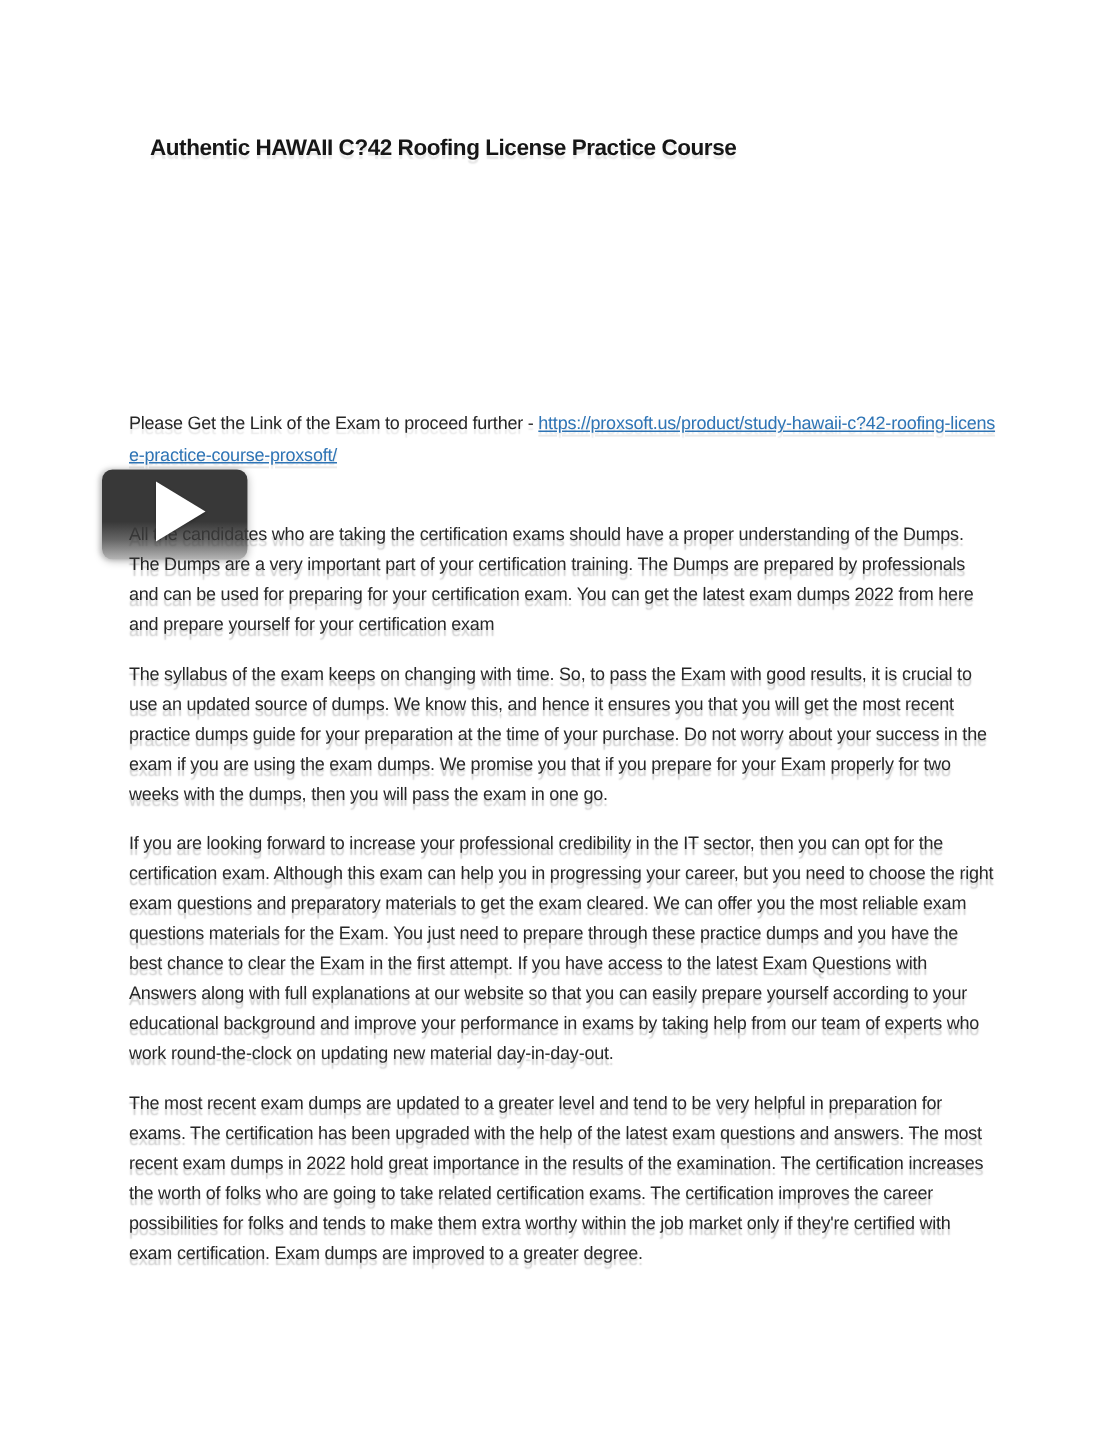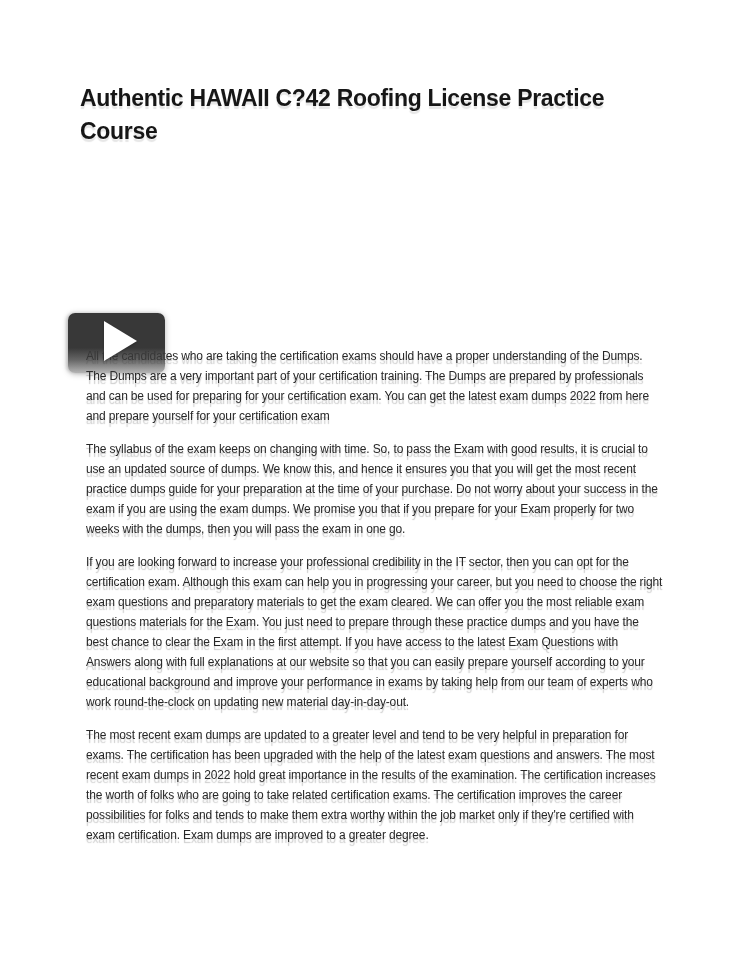--- a/index.html
+++ b/index.html
@@ -11,24 +11,24 @@
     position: relative;
     width: 741px;
     height: 960px;
     background: #ffffff;
     overflow: hidden;
     font-family: "Liberation Sans", sans-serif;
   }
   .doc-title {
     position: absolute;
     top: 82px;
-    left: 80px;
+    left: 100px;
     width: 600px;
     margin: 0;
-    font-size: 23px;
+    font-size: 15px;
     line-height: 33px;
     font-weight: bold;
     letter-spacing: -0.3px;
     color: #161616;
     text-shadow: 0 3px 1px rgba(0,0,0,0.10);
   }
   .intro-line {
     position: absolute;
     top: 272px;
     left: 86px;
@@ -90,20 +90,23 @@
     filter: drop-shadow(0 1px 1px rgba(0,0,0,0.25));
   }
 </style>
 </head>
 <body>
 
 <div class="page">
 
   <h1 class="doc-title">Authentic HAWAII C?42 Roofing License Practice Course</h1>
 
+  <p class="intro-line">
+    <span>Please Get the Link of the Exam to proceed further - </span><a href="#" title="https://proxsoft.us/product/study-hawaii-c?42-roofing-license-practice-course-proxsoft/">https://proxsoft.us/product/study-hawaii-c?42-roofing-license-practice-course-proxsoft/</a>
+  </p>
 
   <div class="body-copy">
     <p>All the candidates who are taking the certification exams should have a proper understanding of the Dumps. The Dumps are a very important part of your certification training. The Dumps are prepared by professionals and can be used for preparing for your certification exam. You can get the latest exam dumps 2022 from here and prepare yourself for your certification exam</p>
     <p>The syllabus of the exam keeps on changing with time. So, to pass the Exam with good results, it is crucial to use an updated source of dumps. We know this, and hence it ensures you that you will get the most recent practice dumps guide for your preparation at the time of your purchase. Do not worry about your success in the exam if you are using the exam dumps. We promise you that if you prepare for your Exam properly for two weeks with the dumps, then you will pass the exam in one go.</p>
     <p>If you are looking forward to increase your professional credibility in the IT sector, then you can opt for the certification exam. Although this exam can help you in progressing your career, but you need to choose the right exam questions and preparatory materials to get the exam cleared. We can offer you the most reliable exam questions materials for the Exam. You just need to prepare through these practice dumps and you have the best chance to clear the Exam in the first attempt. If you have access to the latest Exam Questions with Answers along with full explanations at our website so that you can easily prepare yourself according to your educational background and improve your performance in exams by taking help from our team of experts who work round-the-clock on updating new material day-in-day-out.</p>
     <p>The most recent exam dumps are updated to a greater level and tend to be very helpful in preparation for exams. The certification has been upgraded with the help of the latest exam questions and answers. The most recent exam dumps in 2022 hold great importance in the results of the examination. The certification increases the worth of folks who are going to take related certification exams. The certification improves the career possibilities for folks and tends to make them extra worthy within the job market only if they're certified with exam certification. Exam dumps are improved to a greater degree.</p>
   </div>
 
   <button class="play-button">
     <span class="play-triangle"></span>

